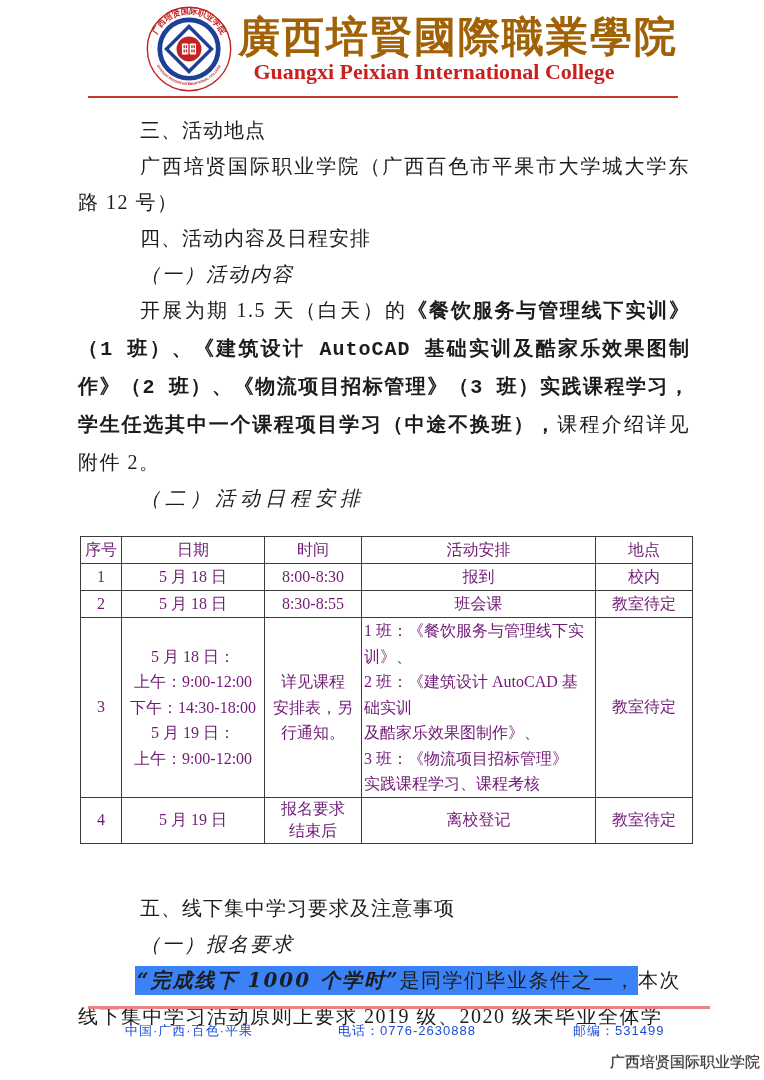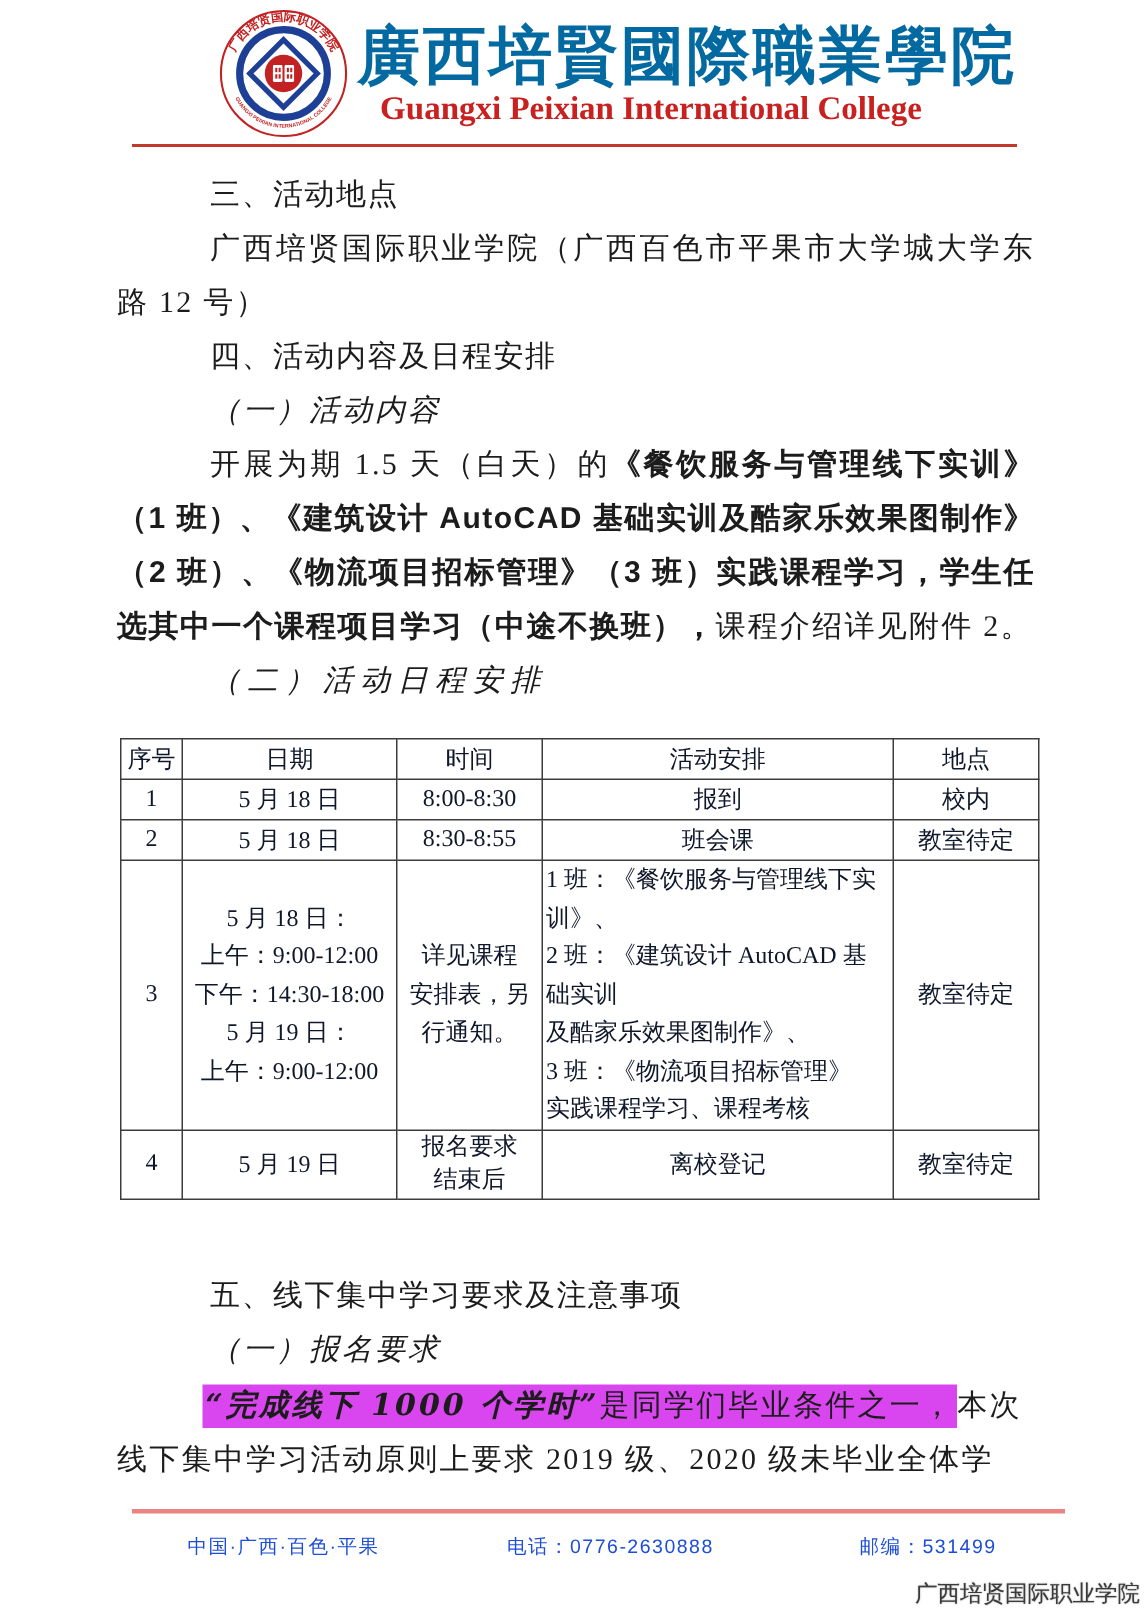--- a/index.html
+++ b/index.html
@@ -7,21 +7,21 @@
     position:relative; width:764px; height:1080px; margin:0 auto;
     background:#ffffff; overflow:hidden;
     font-family:"Liberation Serif", serif; color:#1c1c1c;
   }
 
   
   .header { display:flex; align-items:center; padding:12px 20px 6px 146px; height:92px; box-sizing:border-box; }
   .seal { width:86px; height:86px; flex:0 0 86px; }
   .titles { width:392px; text-align:center; margin-left:6px; }
   .title-cn {
-    font-family:"DejaVu Serif", serif; font-weight:bold; color:#0369a1;
+    font-family:"DejaVu Serif", serif; font-weight:bold; color:#a16207;
     font-size:42px; line-height:46px; letter-spacing:2px; white-space:nowrap;
   }
   .title-en {
     font-family:"Liberation Serif", serif; font-weight:bold; color:#c92020;
     font-size:22px; line-height:24px; white-space:nowrap;
   }
   .header-rule { height:2px; background:#c0392b; margin:4px 86px 0 88px; }
 
   
   .content { padding:6px 74px 0 78px; }
@@ -30,44 +30,44 @@
     font-size:20px; line-height:36px; padding-left:62px; letter-spacing:1px;
   }
   .h-kai {
     font-style:italic; font-size:20px; line-height:36px; padding-left:62px; letter-spacing:2px;
   }
   .h-kai.spread { letter-spacing:5px; }
   .para {
     font-size:20px; line-height:36px; letter-spacing:1.5px;
     text-align:justify; text-indent:62px; margin:0;
   }
-  .para .b { font-family:Liberation Sans, sans-serif; font-weight:bold; letter-spacing:1px; }
+  .para .b { font-family:Liberation Mono, monospace; font-weight:bold; letter-spacing:1px; }
   .mt8 { margin-top:8px; }
 
   
   table.sched {
     border-collapse:collapse; table-layout:fixed;
     width:612px; margin:20px 0 0 2px;
-    font-size:16px; text-align:center; color:#0f172a;
+    font-size:16px; text-align:center; color:#701a75;
   }
   table.sched th, table.sched td { border:1.2px solid #3c3c3c; padding:0 2px; font-weight:normal; }
   table.sched thead tr { height:27px; }
   tr.r12 { height:27px; }
   tr.r3  { height:129px; }
   tr.r4  { height:46px; }
   .cell-line { display:block; line-height:25.5px; }
   td.act-left { text-align:left; padding-left:7px; }
   td.act-left .cell-line { line-height:25.5px; }
   .t-line { display:block; line-height:22px; }
 
   
   .sec5 { margin-top:46px; }
   .line-block { font-size:20px; line-height:36px; letter-spacing:1.5px; margin:0; }
   .hl-line { padding-left:57px; }
-  .hl { background:#d946ef; padding:3px 2px 4px 2px; }
+  .hl { background:#3b82f6; padding:3px 2px 4px 2px; }
   .hl .kb { font-family:"DejaVu Serif", serif; font-weight:bold; font-style:italic; letter-spacing:2px; }
 
   
   .footer-rule { position:absolute; left:88px; top:1006px; width:622px; height:2.5px; background:#ec8383; }
   .footer-item { position:absolute; top:1022px; color:#1d4ed8; font-size:13px; letter-spacing:1px; font-family:"Liberation Sans", sans-serif; }
   .f-address { left:125px; }
   .f-phone { left:338px;text-align:right; }
   .f-post { left:573px; }
   .watermark {
     position:absolute; right:4px; bottom:8px; font-size:15px; color:#3b3b3b;

